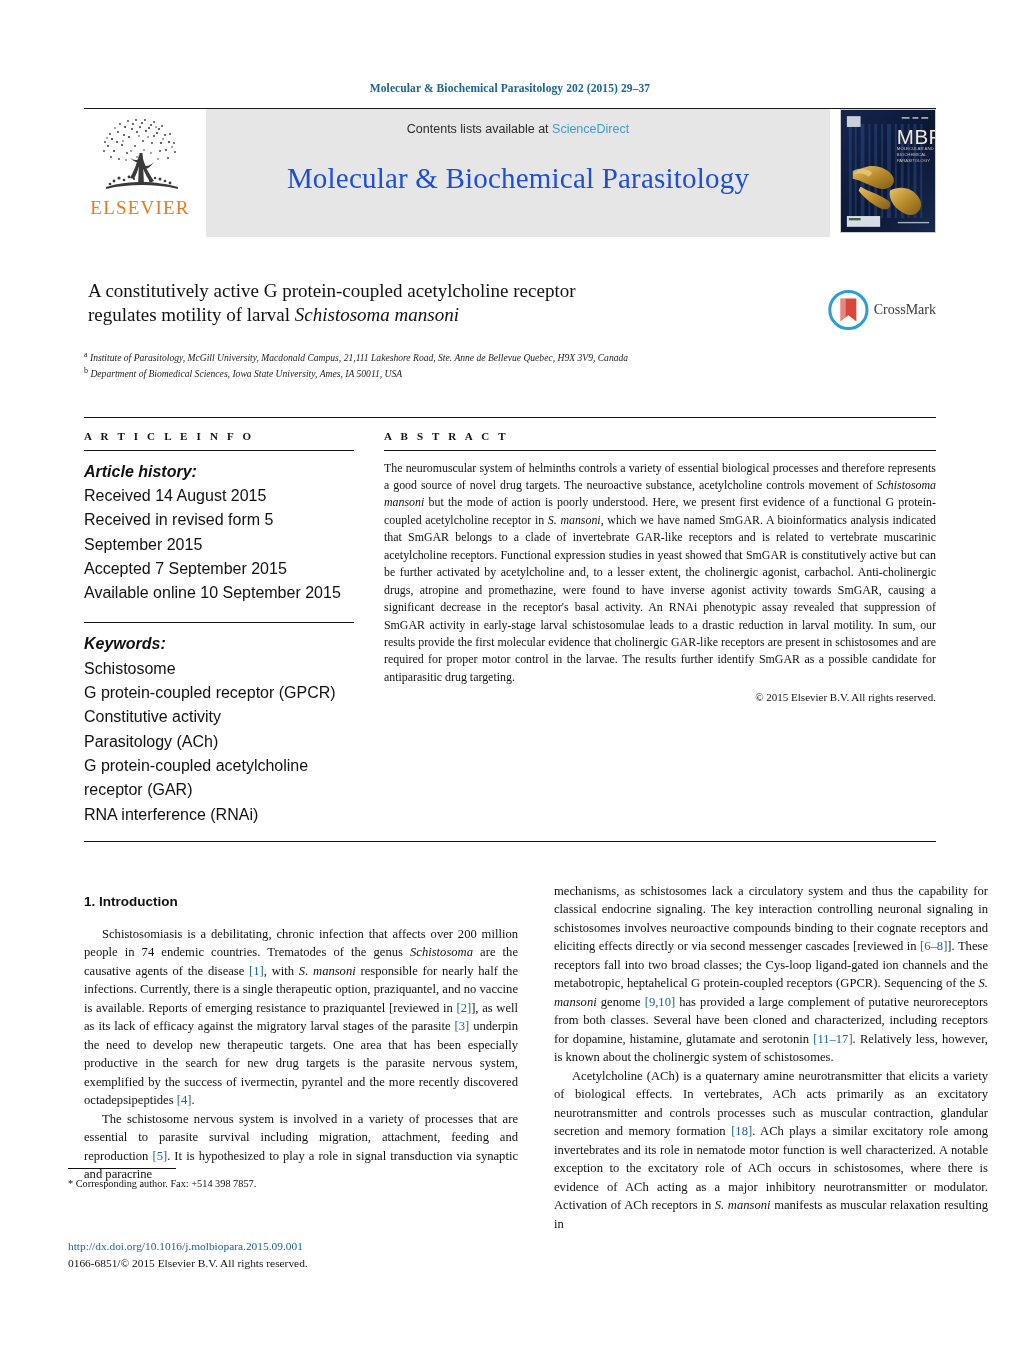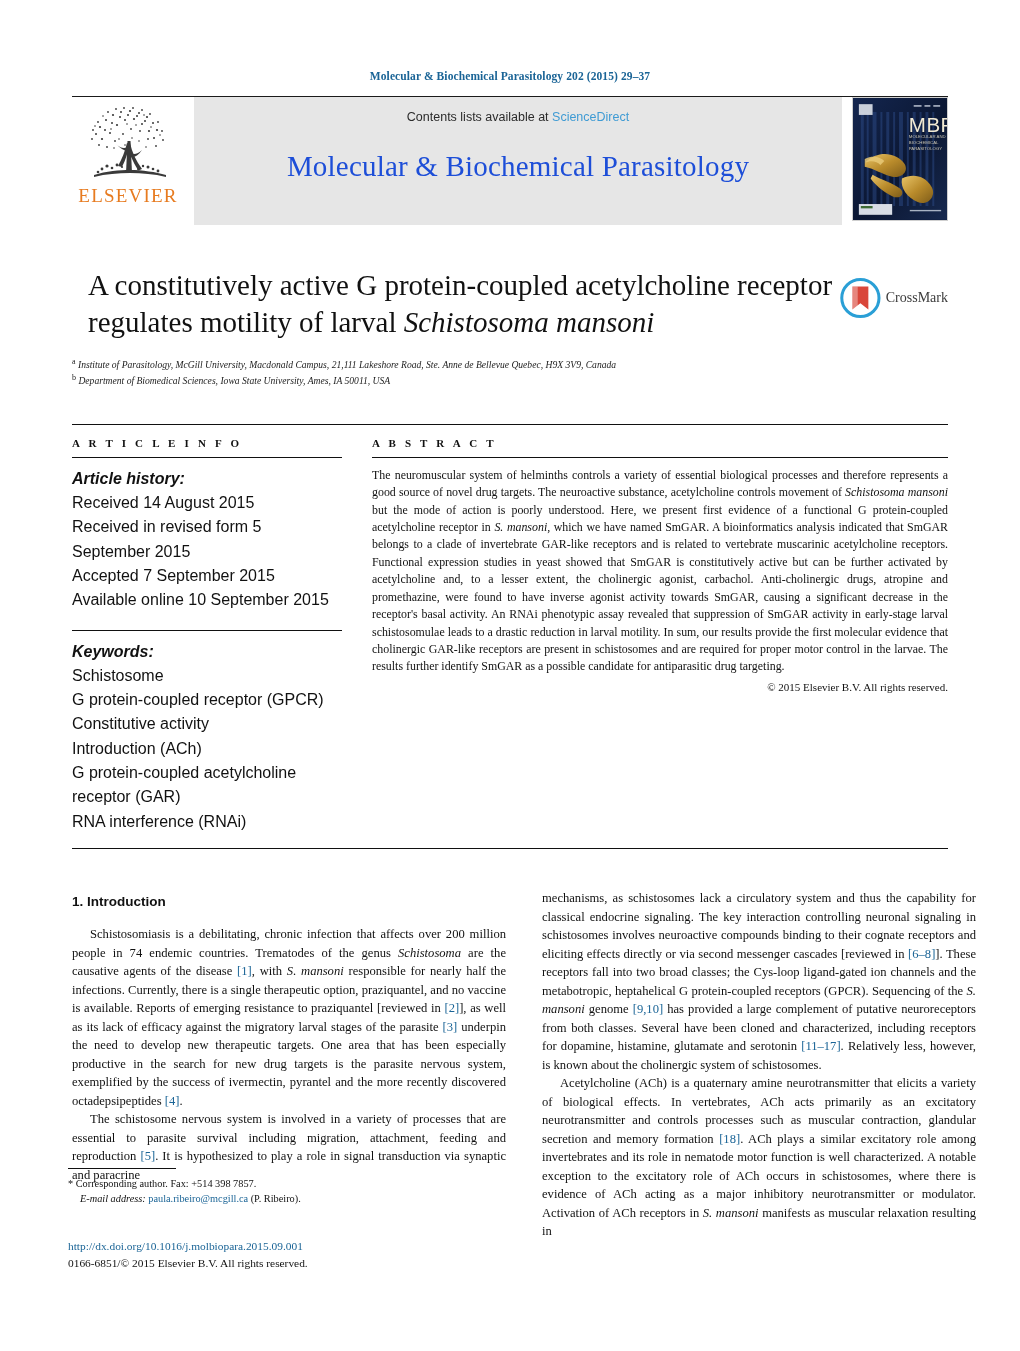--- a/index.html
+++ b/index.html
@@ -6,21 +6,21 @@
   html, body { margin: 0; padding: 0; }
   body {
     width: 1020px;
     height: 1351px;
     background: #ffffff;
     font-family: "Liberation Serif", "DejaVu Serif", serif;
     color: #000000;
     position: relative;
     overflow: hidden;
   }
-  .page { position: relative; width: 1020px; height: 1351px; padding: 4px; }
+  .page { position: relative; width: 1020px; height: 1351px; padding: 16px; }
 
   
   .running-head {
     text-align: center;
     font-family: "Liberation Serif", serif;
     font-weight: bold;
     font-size: 11.5px;
     color: #1a6496;
     padding-top: 66px;
     letter-spacing: 0.1px;
@@ -93,26 +93,26 @@
   .cover-svg { display:block; width:100%; height:100%; }
 
   
   .title-block {
     margin: 42px 68px 0 68px;
     position: relative;
     min-height: 62px;
   }
   .article-title {
     font-family: "Liberation Serif", serif;
-    font-size: 29px;
+    font-size: 19px;
     line-height: 1.26;
     font-weight: 400;
     color: #111;
     max-width: 780px;
-    margin: 16px;
+    margin: 4px;
   }
   .article-title i { font-style: italic; }
   .crossmark {
     position: absolute;
     right: 0; top: 2px;
     width: 108px; height: 58px;
     display: flex; align-items: center; gap: 5px; justify-content: flex-end;
   }
   .crossmark-badge { width: 46px; height: 46px; }
   .crossmark-text {
@@ -192,21 +192,21 @@
     display: flex;
     margin: 40px 68px 0 68px;
     gap: 36px;
   }
   .bodycol { width: 434px; flex: 0 0 434px; }
   .sec-title {
     font-family: "Liberation Sans", sans-serif;
     font-weight: bold;
     font-size: 13.5px;
     color: #111;
-    margin: 5px 0 16px 0;
+    margin: 12px 0 16px 0;
   }
   .bodytext {
     font-family: "Liberation Serif", serif;
     font-size: 12.6px;
     line-height: 1.47;
     text-align: justify;
     color: #111;
   }
   .bodytext p { margin: 0; text-indent: 18px; }
   .bodytext p.first { text-indent: 18px; }
@@ -435,21 +435,21 @@
         <div>Received in revised form 5 September 2015</div>
         <div>Accepted 7 September 2015</div>
         <div>Available online 10 September 2015</div>
       </div>
       <div class="thin-rule" style="margin-top:17px;"></div>
       <div class="info-group">
         <div class="lbl">Keywords:</div>
         <div>Schistosome</div>
         <div>G protein-coupled receptor (GPCR)</div>
         <div>Constitutive activity</div>
-        <div>Introduction (ACh)</div>
+        <div>Parasitology (ACh)</div>
         <div>G protein-coupled acetylcholine receptor (GAR)</div>
         <div>RNA interference (RNAi)</div>
       </div>
     </div>
 
     <div class="col-abstract">
       <div class="sec-head">A B S T R A C T</div>
       <div class="thin-rule"></div>
       <div class="abstract-text"><span>The neuromuscular system of helminths controls a variety of essential biological processes and therefore represents a good source of novel drug targets. The neuroactive substance, acetylcholine controls movement of </span><i>Schistosoma mansoni</i><span> but the mode of action is poorly understood. Here, we present first evidence of a functional G protein-coupled acetylcholine receptor in </span><i>S. mansoni</i><span>, which we have named SmGAR. A bioinformatics analysis indicated that SmGAR belongs to a clade of invertebrate GAR-like receptors and is related to vertebrate muscarinic acetylcholine receptors. Functional expression studies in yeast showed that SmGAR is constitutively active but can be further activated by acetylcholine and, to a lesser extent, the cholinergic agonist, carbachol. Anti-cholinergic drugs, atropine and promethazine, were found to have inverse agonist activity towards SmGAR, causing a significant decrease in the receptor's basal activity. An RNAi phenotypic assay revealed that suppression of SmGAR activity in early-stage larval schistosomulae leads to a drastic reduction in larval motility. In sum, our results provide the first molecular evidence that cholinergic GAR-like receptors are present in schistosomes and are required for proper motor control in the larvae. The results further identify SmGAR as a possible candidate for antiparasitic drug targeting.</span></div>
       <div class="copyright-line">© 2015 Elsevier B.V. All rights reserved.</div>
@@ -475,24 +475,20 @@
       </div>
     </div>
   </div>
 
   <div class="footnote">
     <div class="footnote-rule"></div>
     <div class="footnote-text">
       <span>*</span>
       <span>Corresponding author. Fax: +514 398 7857.</span>
     </div>
-    <div class="footnote-text" style="padding-left:12px;">
-      <span class="email-lbl">E-mail address:</span>
-      <span class="link">paula.ribeiro@mcgill.ca</span><span> (P. Ribeiro).</span>
-    </div>
   </div>
 
   <div class="doi-block">
     <div class="doi-link">http://dx.doi.org/10.1016/j.molbiopara.2015.09.001</div>
     <div class="issn-line">0166-6851/© 2015 Elsevier B.V. All rights reserved.</div>
   </div>
 
 </div>
 
 </body></html>

